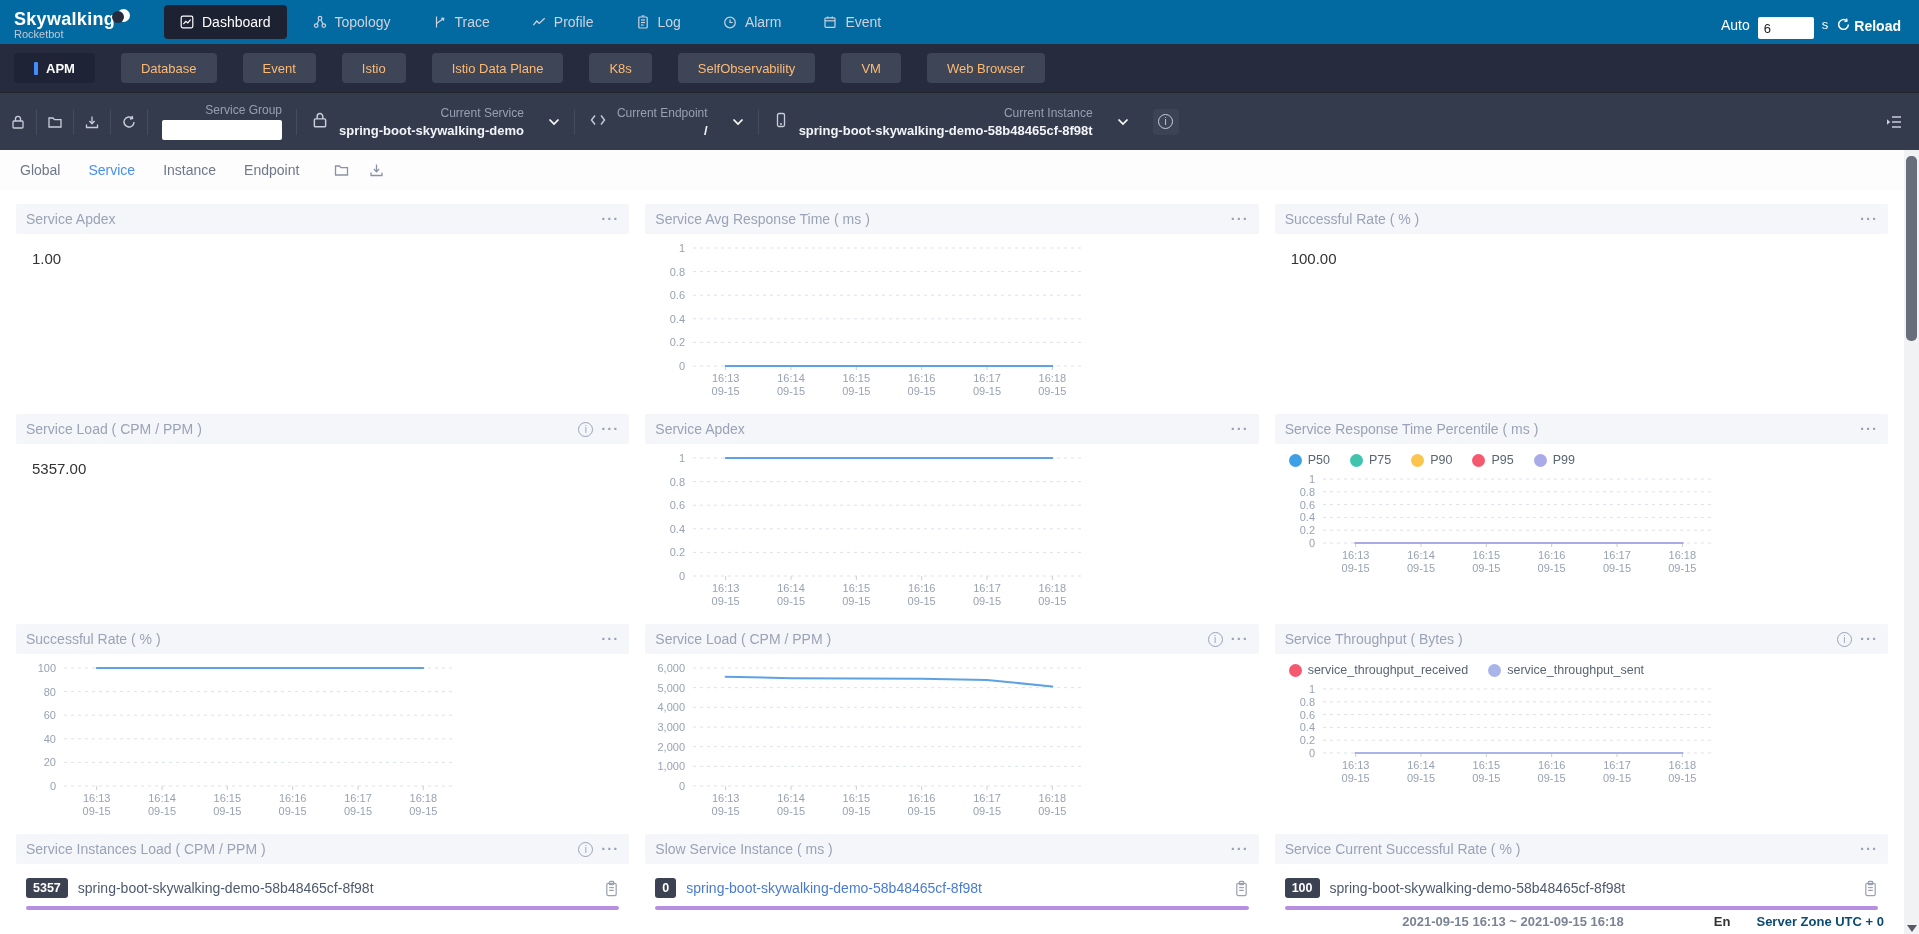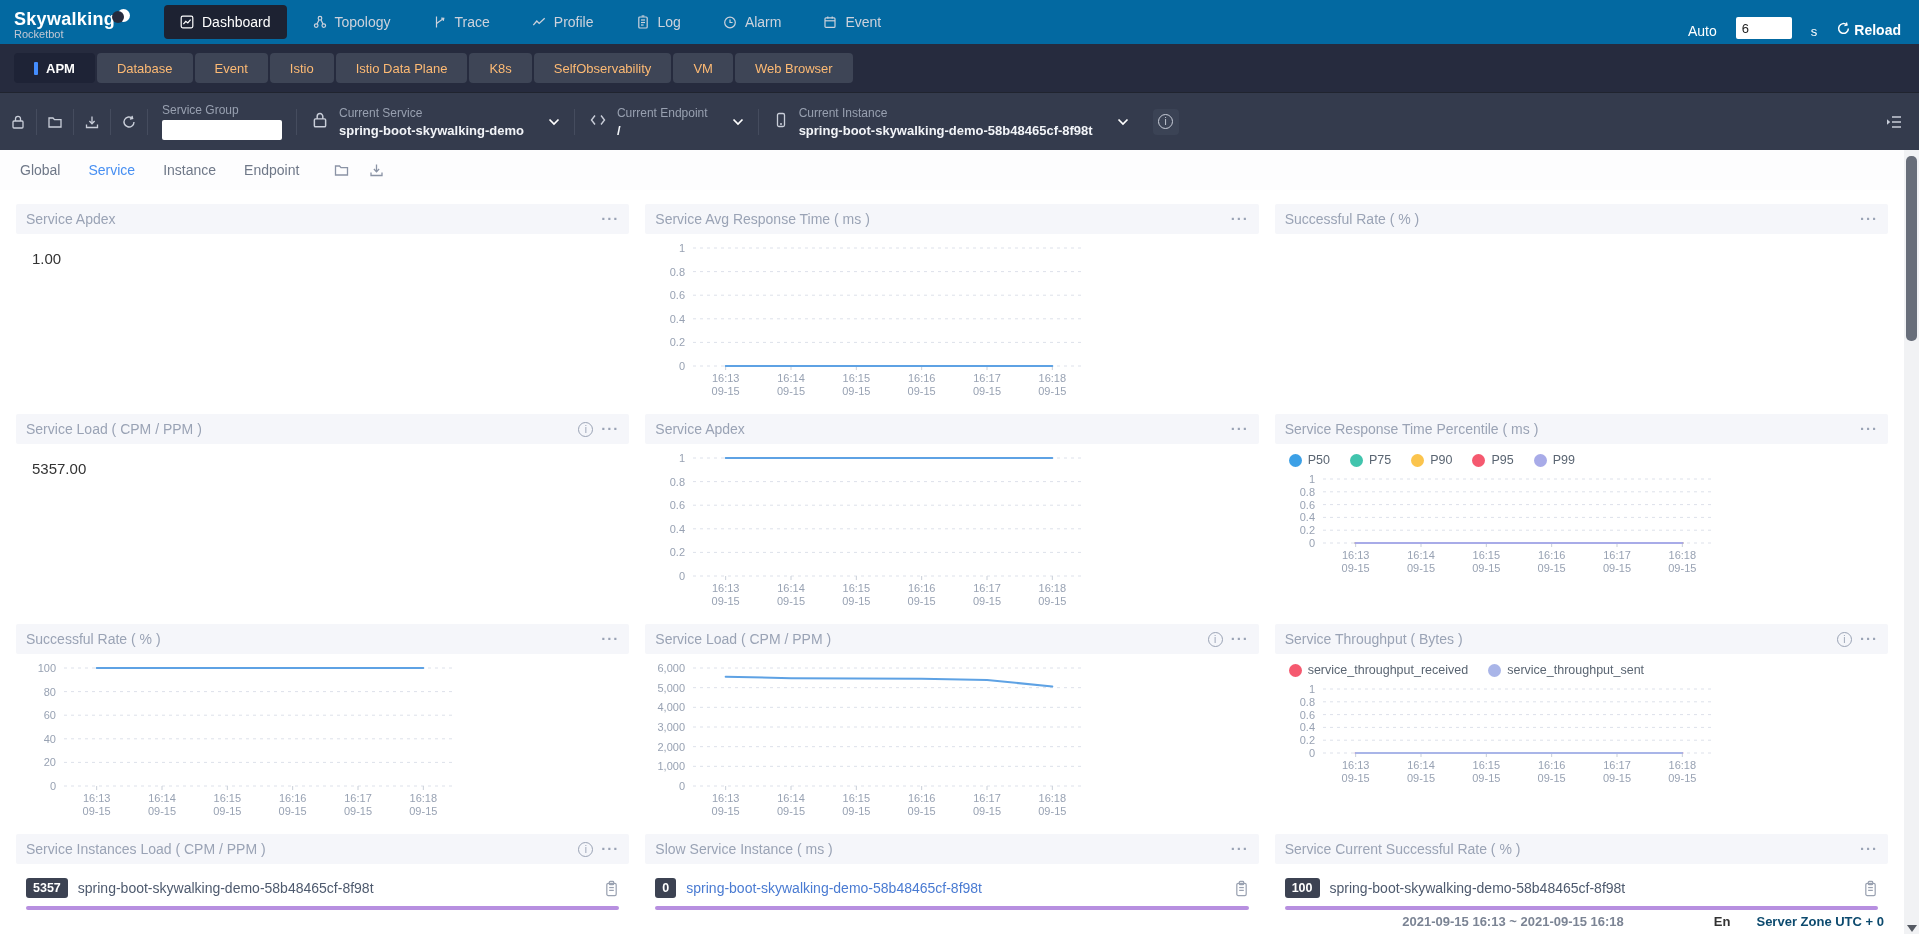--- a/index.html
+++ b/index.html
@@ -14,45 +14,45 @@
   .logo-moon{display:inline-block;width:13px;height:13px;border-radius:50%;
     background:#fff;position:relative;top:-3px;left:2px;}
   .logo-moon::after{content:"";position:absolute;left:-5px;top:2px;width:12px;height:12px;
     border-radius:50%;background:#262b3e;}
   .logo-sub{font-size:11px;color:#c3c8d4;line-height:11px;}
   .nav-items{display:flex;align-items:center;gap:10px;}
   .nav-item{display:flex;align-items:center;gap:8px;padding:9px 16px;border-radius:4px;
     font-size:14px;color:#cdd2dc;cursor:pointer;white-space:nowrap;}
   .nav-item.active{background:#1d2232;color:#fff;}
   .nav-item svg{display:block;}
-  .top-right{margin-left:auto;display:flex;align-items:flex-end;gap:19px;margin-right:18px;color:#fff;margin-top:12px;}
+  .top-right{margin-left:auto;display:flex;align-items:flex-start;gap:8px;margin-right:18px;color:#fff;margin-top:12px;}
   .auto-label{font-size:14px;}
   .auto-input{width:56px;height:22px;border:none;border-radius:2px;background:#fff;
     font-size:13px;padding:0 6px;color:#222;font-family:"Liberation Sans",sans-serif;}
   .auto-unit{font-size:13px;}
   .reload-btn{display:flex;align-items:center;gap:3px;font-size:14px;font-weight:700;cursor:pointer;}
 
   
   .pillbar{position:absolute;top:44px;left:0;width:1919px;height:48px;background:#262b3e;
-    display:flex;align-items:center;gap:2px;padding-left:14px;}
+    display:flex;align-items:center;gap:26px;padding-left:14px;}
   .pill{height:30px;display:flex;align-items:center;padding:0 20px;border-radius:4px;
     background:#3e4556;color:#fdba74;font-size:13px;cursor:pointer;white-space:nowrap;}
   .pill.active{background:#1e2336;color:#fff;font-weight:700;}
   .pill.active .pill-bar{display:inline-block;width:4px;height:13px;background:#448dfe;
     border-radius:1px;margin-right:8px;}
   .pill-bar{display:none;}
 
   
   .toolbar{position:absolute;top:92px;left:0;width:1919px;height:58px;background:#343b4d;
     border-top:1px solid #20242f;display:flex;align-items:center;color:#e8ebf1;}
   .tb-icons{display:flex;align-items:center;height:100%;}
   .tb-icon-btn{width:36px;height:28px;display:flex;align-items:center;justify-content:center;cursor:pointer;}
   .tb-sep{width:1px;height:26px;background:#454c5e;}
   .tb-group{display:flex;align-items:center;height:100%;padding:0 14px;}
-  .tb-fields{display:flex;flex-direction:column;justify-content:center;gap:3px;}
+  .tb-fields{display:flex;flex-direction:column;justify-content:center;gap:3px;align-items:flex-end;}
   .tb-label{font-size:12px;color:#98a0b0;}
   .tb-value{font-size:13px;font-weight:700;color:#f2f4f8;white-space:nowrap;}
   .sg-input{width:120px;height:20px;background:#fff;border:none;border-radius:2px;
     font-size:12px;padding:0 5px;font-family:"Liberation Sans",sans-serif;}
   .tb-selector{display:flex;align-items:center;gap:10px;cursor:pointer;}
   .tb-chevron{margin-left:14px;display:flex;align-items:center;}
   .info-btn{width:26px;height:26px;border-radius:4px;background:#3b4355;display:flex;
     align-items:center;justify-content:center;margin-left:10px;cursor:pointer;}
   .i-circle{width:15px;height:15px;border:1px solid #c9ced9;border-radius:50%;
     display:inline-flex;align-items:center;justify-content:center;font-size:10px;color:#c9ced9;font-style:normal;}
@@ -406,20 +406,21 @@
           </svg></div>
     </div>
 
     <div class="card">
       <div class="card-header">
         <span class="card-title">Successful Rate ( % )</span>
         <span class="card-actions">
             <span class="menu-dots"></span>
           </span>
       </div>
+      <div class="card-value">100.00</div>
     </div>
 
     <div class="card">
       <div class="card-header">
         <span class="card-title">Service Load ( CPM / PPM )</span>
         <span class="card-actions">
           <span class="i-circle" style="border-color:#9aa3b5;color:#9aa3b5;">i</span>
           <span class="menu-dots"></span>
         </span>
       </div>

